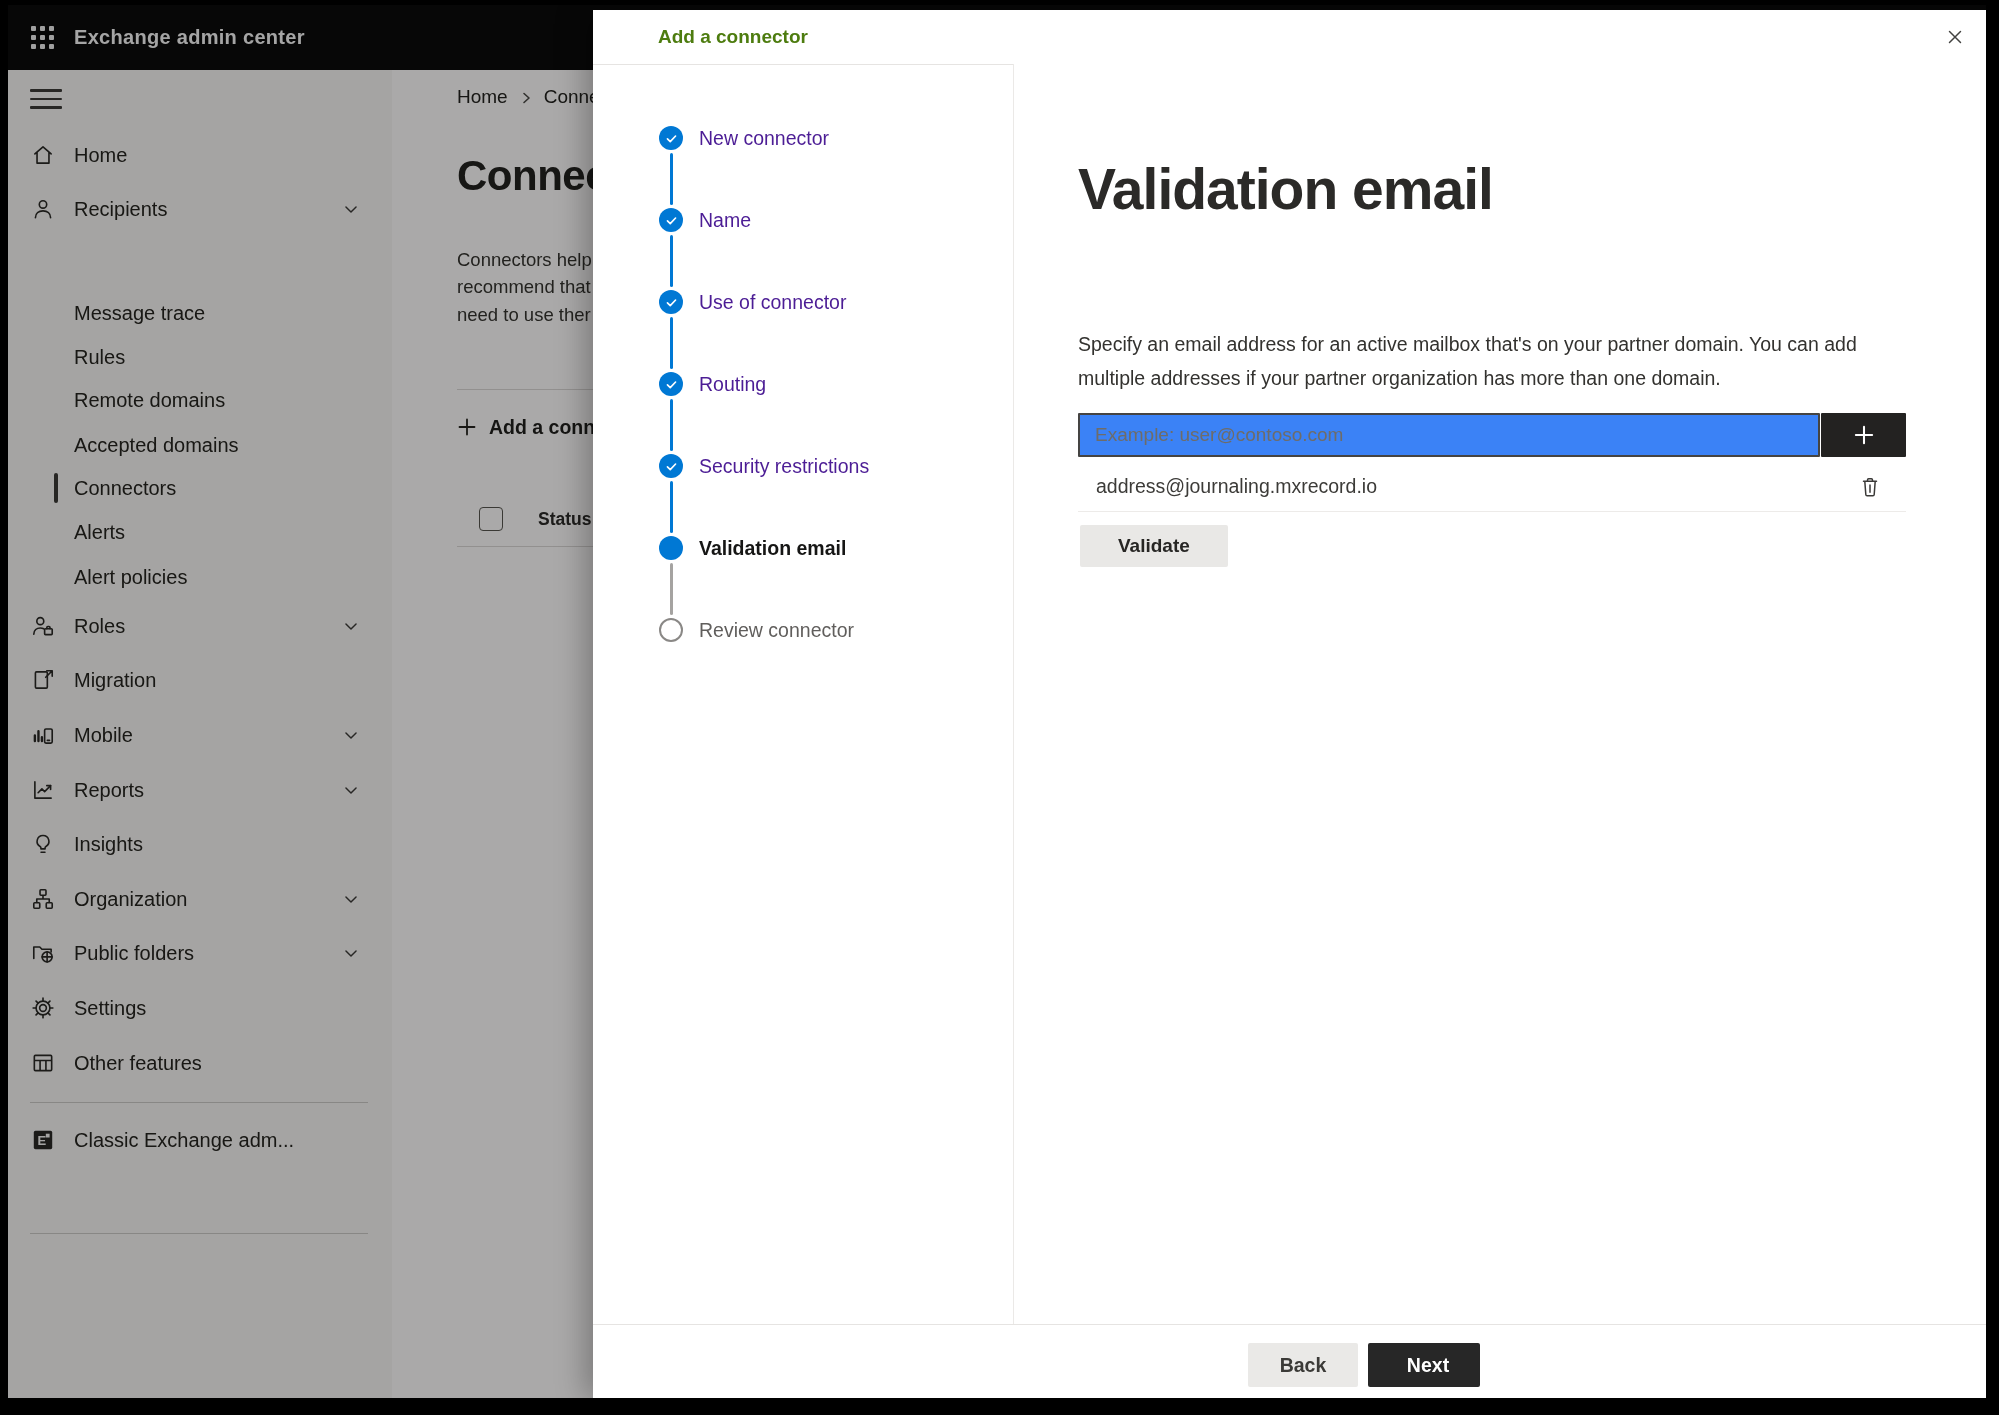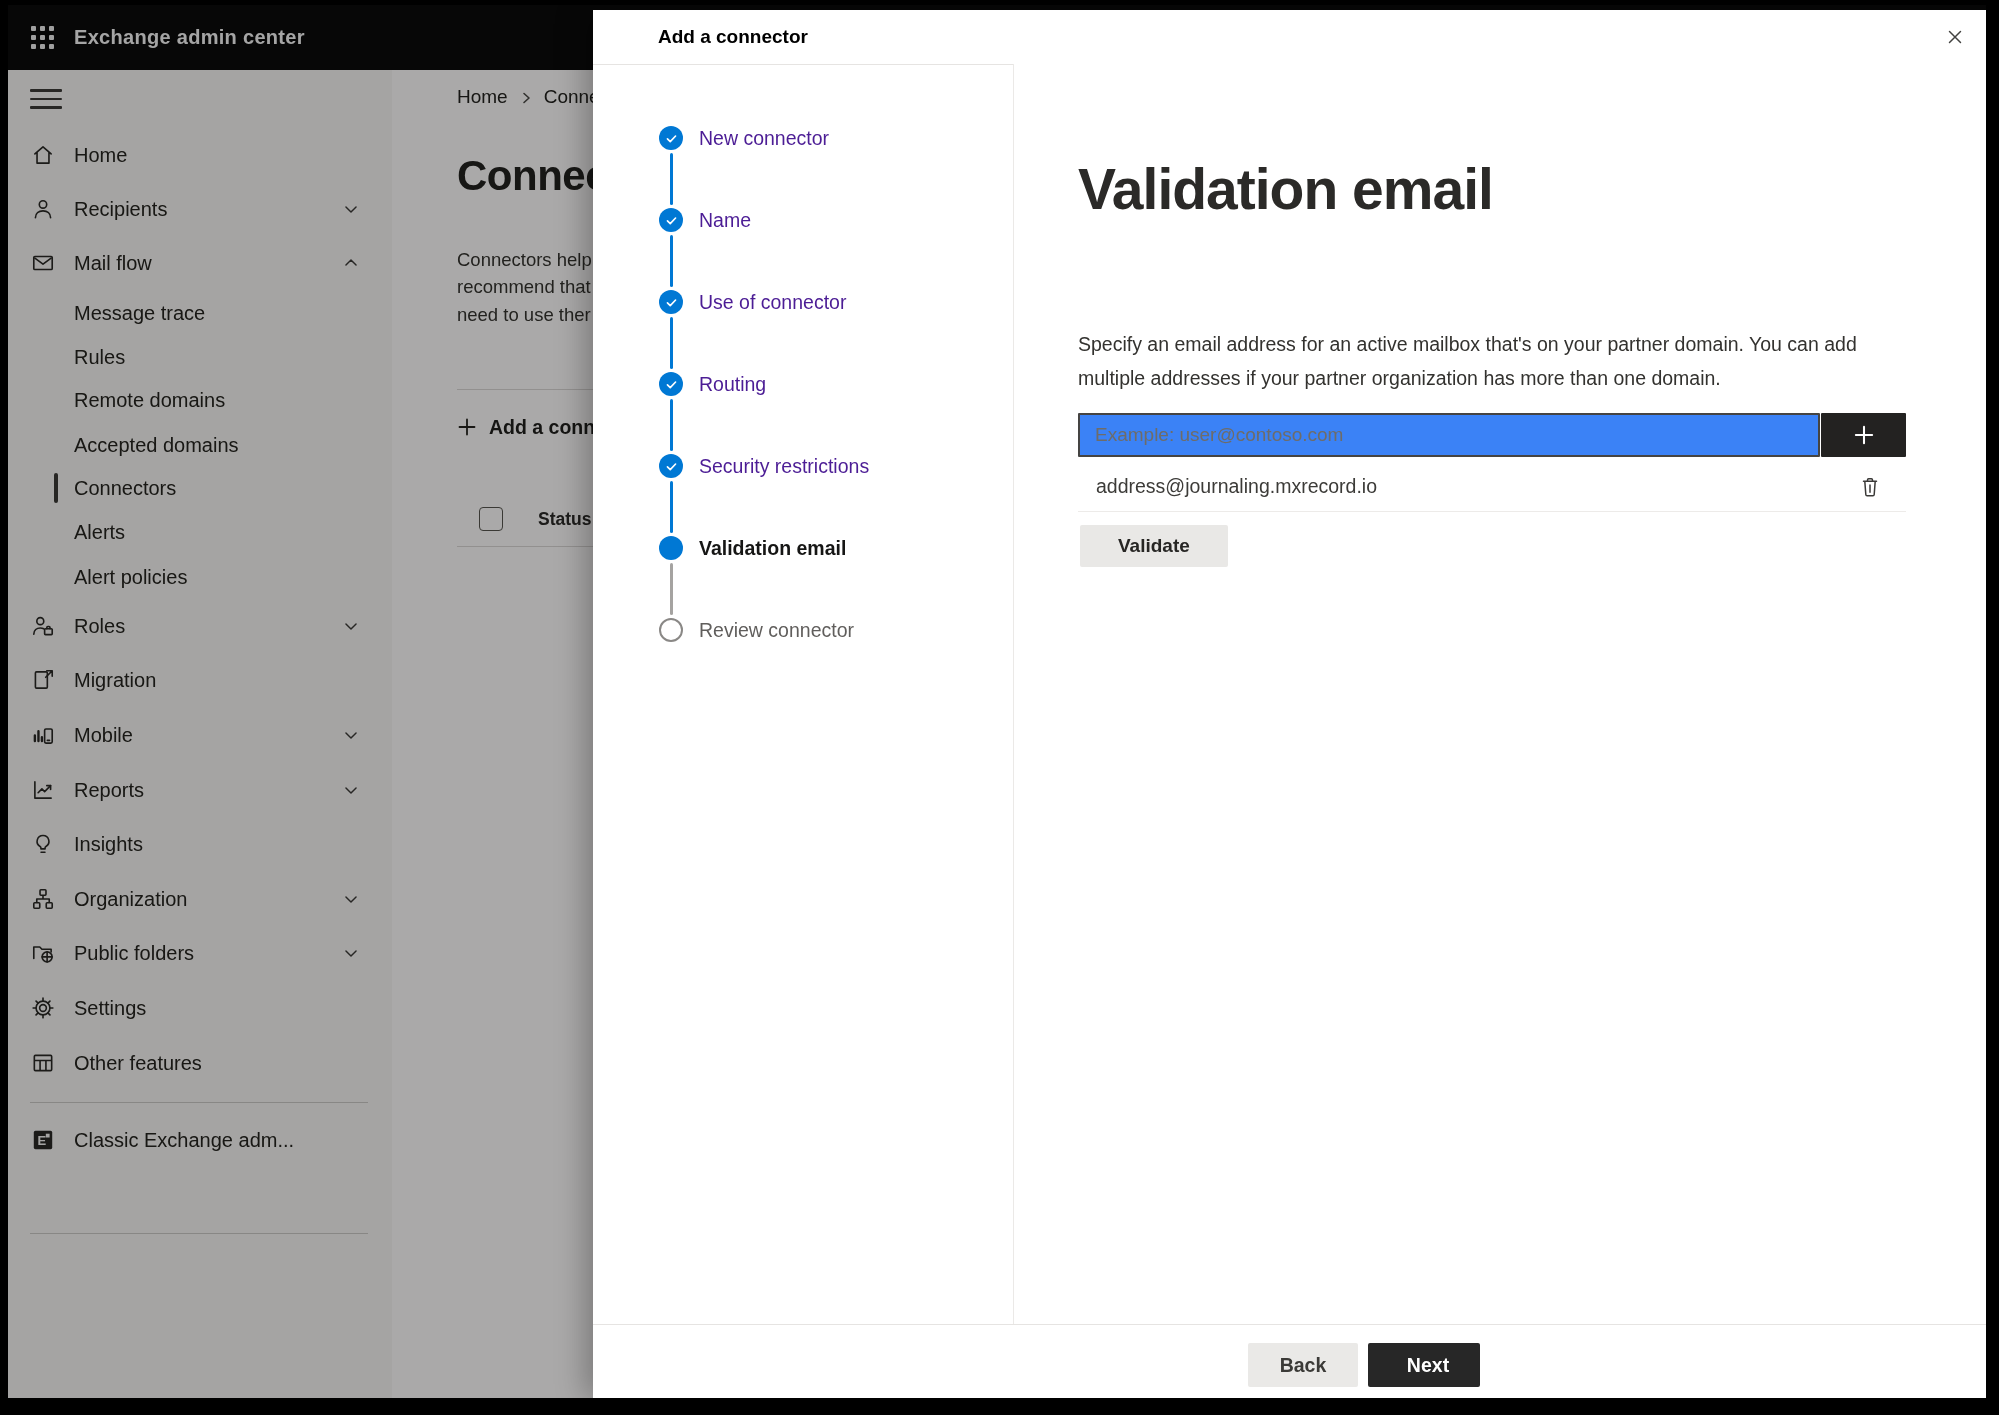--- a/index.html
+++ b/index.html
@@ -42,21 +42,21 @@
   .bg-checkbox{position:absolute;left:87px;top:437px;width:22px;height:22px;border:1.7px solid #56544f;border-radius:4px;background:transparent;cursor:pointer;}
   .bg-status{position:absolute;left:146px;top:439px;font-size:17.5px;font-weight:600;color:#2b2a28;}
   .bg-div2{position:absolute;left:65px;right:0;top:476px;height:1px;background:#d7d5d3;}
 
   
   .overlay{position:absolute;inset:0;background:rgba(0,0,0,0.32);z-index:5;}
 
   
   .dialog{position:absolute;left:585px;top:5px;right:0;bottom:0;background:#fff;z-index:10;box-shadow:-8px 0 28px rgba(0,0,0,.28);}
   .dlg-header{position:absolute;top:0;left:0;right:0;height:54px;border-bottom:1px solid #e6e4e2;background:#fff;}
-  .dlg-title{position:absolute;left:65px;top:50%;transform:translateY(-50%);font-size:19px;font-weight:700;color:#000000;}
+  .dlg-title{position:absolute;left:65px;top:50%;transform:translateY(-50%);font-size:19px;font-weight:700;color:#4d7c0f;}
   .dlg-close{position:absolute;right:16px;top:12px;width:30px;height:30px;border:none;background:transparent;cursor:pointer;color:#424240;display:flex;align-items:center;justify-content:center;padding:0;}
   .dlg-close svg{width:22px;height:22px;}
   .dlg-body{position:absolute;top:54px;left:0;right:0;bottom:73px;display:flex;}
 
   
   .steps{width:420px;flex:none;position:relative;border-right:1px solid #ebe9e7;}
   .step{position:absolute;left:66px;height:26px;display:flex;align-items:center;cursor:pointer;}
   .step-circle{width:24px;height:24px;border-radius:50%;flex:none;display:flex;align-items:center;justify-content:center;box-sizing:border-box;}
   .step.done .step-circle,.step.active .step-circle{background:#0078d4;}
   .step.todo .step-circle{background:#fff;border:2px solid #8a8886;}
@@ -138,34 +138,20 @@
               <path d="M5 20c0-4.2 3.1-6.3 7-6.3s7 2.1 7 6.3"></path>
             </svg>
           </span>
         <span class="nav-label">Recipients</span>
         <span class="chev">
             <svg viewBox="0 0 24 24" fill="none" stroke="currentColor" stroke-width="1.6" stroke-linecap="round" stroke-linejoin="round">
               <path d="M6.5 9.8 12 15.2l5.5-5.4"></path>
             </svg>
           </span>
       </div>
-      <div class="nav-item top" style="top:166px">
-        <span class="nav-icon">
-            <svg viewBox="0 0 24 24" fill="none" stroke="currentColor" stroke-width="1.5" stroke-linecap="round" stroke-linejoin="round">
-              <rect x="3.5" y="6" width="17" height="12" rx="1"></rect>
-              <path d="M4.5 7.5 12 13l7.5-5.5"></path>
-            </svg>
-          </span>
-        <span class="nav-label">Mail flow</span>
-        <span class="chev">
-            <svg viewBox="0 0 24 24" fill="none" stroke="currentColor" stroke-width="1.6" stroke-linecap="round" stroke-linejoin="round">
-              <path d="M6.5 14.2 12 8.8l5.5 5.4"></path>
-            </svg>
-          </span>
-      </div>
 
       <div class="nav-item sub" style="top:221px">
           <span class="nav-label">Message trace</span>
         </div>
       <div class="nav-item sub" style="top:265px">
           <span class="nav-label">Rules</span>
         </div>
       <div class="nav-item sub" style="top:308px">
           <span class="nav-label">Remote domains</span>
         </div>

